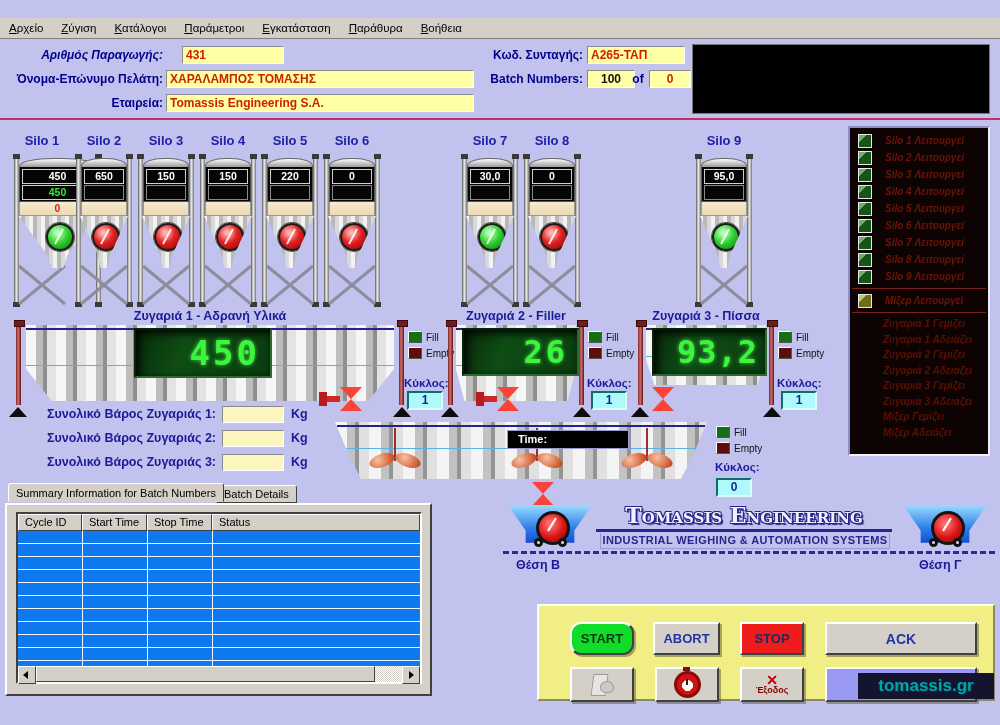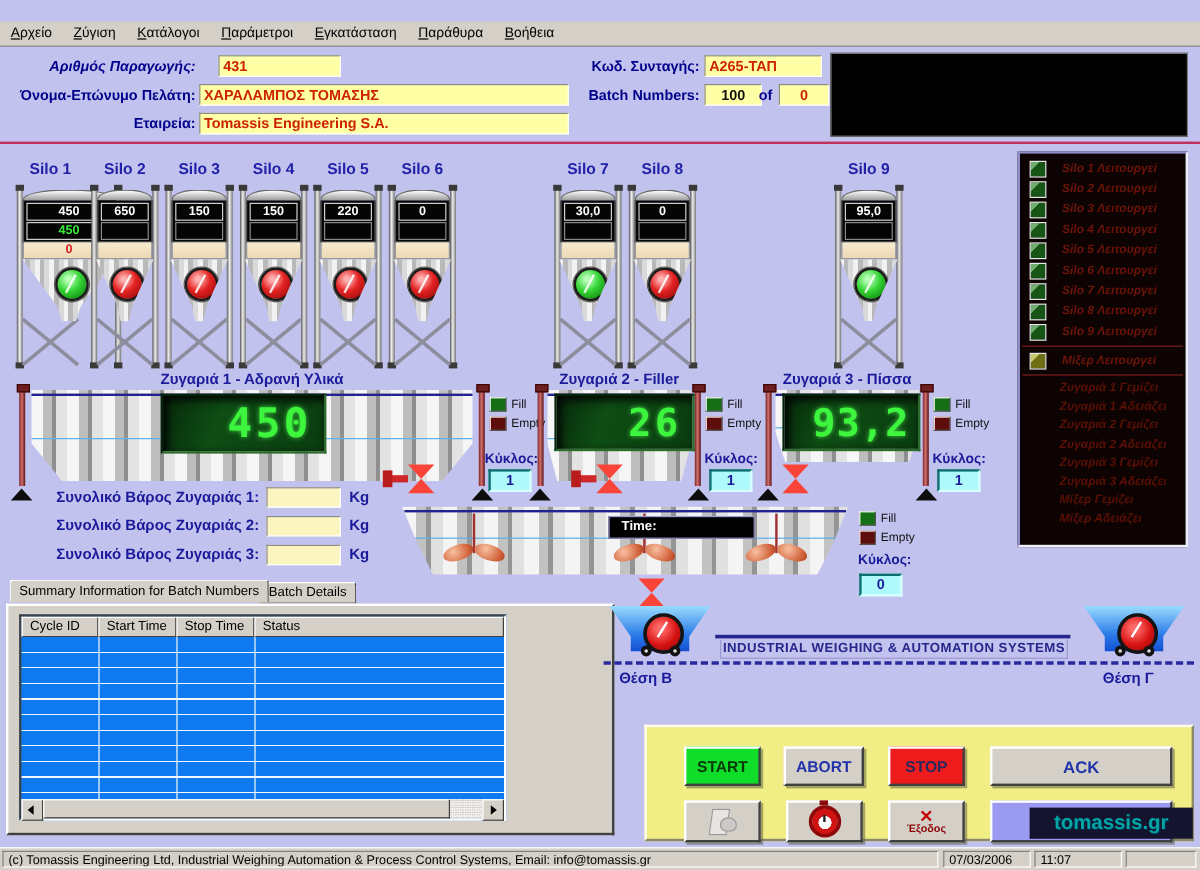--- a/index.html
+++ b/index.html
@@ -112,21 +112,21 @@
   .shaft{position:absolute;top:6px;width:2px;height:33px;background:#a03030;}
   .prop{position:absolute;width:48px;height:17px;}
   .prop::before,.prop::after{content:"";position:absolute;top:2px;width:26px;height:13px;border-radius:50%;
     background:radial-gradient(circle at 35% 35%,#f8c0a0,#d06038 70%,#a84020);}
   .prop::before{left:-2px;transform:rotate(-18deg);}
   .prop::after{right:-2px;transform:rotate(18deg);}
   
   .tab{position:absolute;background:#d4d0c8;border:1px solid;border-color:#fff #404040 #d4d0c8 #fff;
     border-radius:3px 3px 0 0;font-size:11px;color:#000;padding:3px 7px 2px 7px;}
   .tab.inactive{border-bottom:1px solid #404040;padding-top:2px;}
-  .batch-panel{position:absolute;left:5px;top:503px;width:507px;height:193px;background:#d4d0c8;
+  .batch-panel{position:absolute;left:5px;top:503px;width:427px;height:193px;background:#d4d0c8;
     border:2px solid;border-color:#fff #404040 #404040 #fff;box-sizing:border-box;}
   .grid{position:absolute;left:9px;top:7px;width:406px;height:172px;border:2px solid;border-color:#404040 #fff #fff #404040;
     background:#0f7af0;box-sizing:border-box;}
   .grid-head{display:flex;height:17px;background:#d4d0c8;}
   .gh-cell{border:1px solid;border-color:#fff #404040 #404040 #fff;font-size:11px;color:#000;
     padding:1px 0 0 6px;box-sizing:border-box;overflow:hidden;white-space:nowrap;}
   .grid-body{position:absolute;left:0;top:17px;right:0;bottom:16px;
     background:#0f7af0 repeating-linear-gradient(180deg,transparent 0 12px,rgba(255,255,255,.95) 12px 13px);}
   .gcol{position:absolute;top:0;bottom:0;width:1px;background:rgba(255,255,255,.95);}
   .hscroll{position:absolute;left:0;right:0;bottom:0;height:16px;background:#efefef;display:flex;}
@@ -153,21 +153,21 @@
   .car-wheel{position:absolute;bottom:2px;width:9px;height:9px;border-radius:50%;background:#111;}
   .car-wheel::after{content:"";position:absolute;left:3px;top:3px;width:3px;height:3px;border-radius:50%;background:#ddd;}
   .track{position:absolute;left:503px;top:551px;width:492px;border-top:3px dashed #2a2a9e;}
   .pos-label{position:absolute;color:#1a1a9a;font-weight:bold;font-size:12.5px;}
   
   .btn-panel{position:absolute;left:537px;top:604px;width:458px;height:97px;background:#f2ee86;
     border:2px solid;border-color:#fffef0 #8a8a6a #8a8a6a #fffef0;box-sizing:border-box;}
   .cbtn{position:absolute;background:#d4d0c8;border:2px solid;border-color:#fff #404040 #404040 #fff;
     font-weight:bold;font-size:13px;display:flex;align-items:center;justify-content:center;
     box-shadow:2px 2px 0 rgba(90,90,60,.5);cursor:default;}
-  .cbtn.start{background:#10dd2a;color:#073807;}
+  .cbtn.start{background:#10dd2a;color:#073807;border-radius:11px;}
   .cbtn.abort{color:#2233aa;}
   .cbtn.stop{background:#ee1c1c;color:#28285e;}
   .cbtn.ack{color:#2233aa;font-size:14px;}
   .cbtn.manual{background:#9a9af2;color:#1c1c80;font-size:13px;}
   .cbtn.exit{flex-direction:column;font-size:9px;color:#8b0000;line-height:9px;}
   .exit-x{color:#c00000;font-size:14px;font-weight:bold;line-height:12px;}
   .rpt-icon{position:relative;width:24px;height:22px;opacity:.75;}
   .rpt-icon::before{content:"";position:absolute;left:2px;top:0;width:13px;height:20px;background:#ececec;border:1px solid #8a8a8a;transform:skewX(-8deg);}
   .rpt-icon::after{content:"";position:absolute;right:0;top:7px;width:12px;height:10px;border-radius:50% 50% 40% 40%;background:#c8c8c8;border:1px solid #8a8a8a;}
   .sw-icon{position:relative;width:21px;height:21px;border-radius:50%;border:3px solid #8d0808;
@@ -588,20 +588,21 @@
       <div class="hscroll">
         <div class="sb-btn left"></div>
         <div class="sb-track">
             <div class="sb-thumb"></div>
           </div>
         <div class="sb-btn right"></div>
       </div>
     </div>
   </div>
 
+  <div class="brand-name">Tomassis Engineering</div>
   <div class="brand-rule"></div>
   <div class="brand-sub">INDUSTRIAL WEIGHING &amp; AUTOMATION SYSTEMS</div>
 
   <div class="car" style="left:508px;top:505px;">
     <div class="car-body"></div>
     <div class="car-dial"></div>
     <div class="car-wheel" style="left:26px;"></div>
       <div class="car-wheel" style="left:50px;"></div>
   </div>
   <div class="car" style="left:903px;top:505px;">
@@ -627,19 +628,13 @@
       </div>
     <div class="cbtn exit" style="left:201px;top:61px;width:60px;height:31px;">
       <span class="exit-x">✕</span>
       <span>Έξοδος</span>
     </div>
     <div class="cbtn manual" style="left:286px;top:61px;width:148px;height:31px;">MANUAL</div>
   </div>
 
   <div class="watermark">tomassis.gr</div>
 
-  <div class="statusbar">
-    <div class="sb-sec" style="left:2px;width:780px;">(c) Tomassis Engineering Ltd, Industrial Weighing Automation &amp; Process Control Systems, Email: info@tomassis.gr</div>
-    <div class="sb-sec" style="left:786px;width:73px;">07/03/2006</div>
-    <div class="sb-sec" style="left:862px;width:73px;">11:07</div>
-    <div class="sb-sec" style="left:938px;width:59px;"></div>
-  </div>
 </div>
 
 </body></html>

